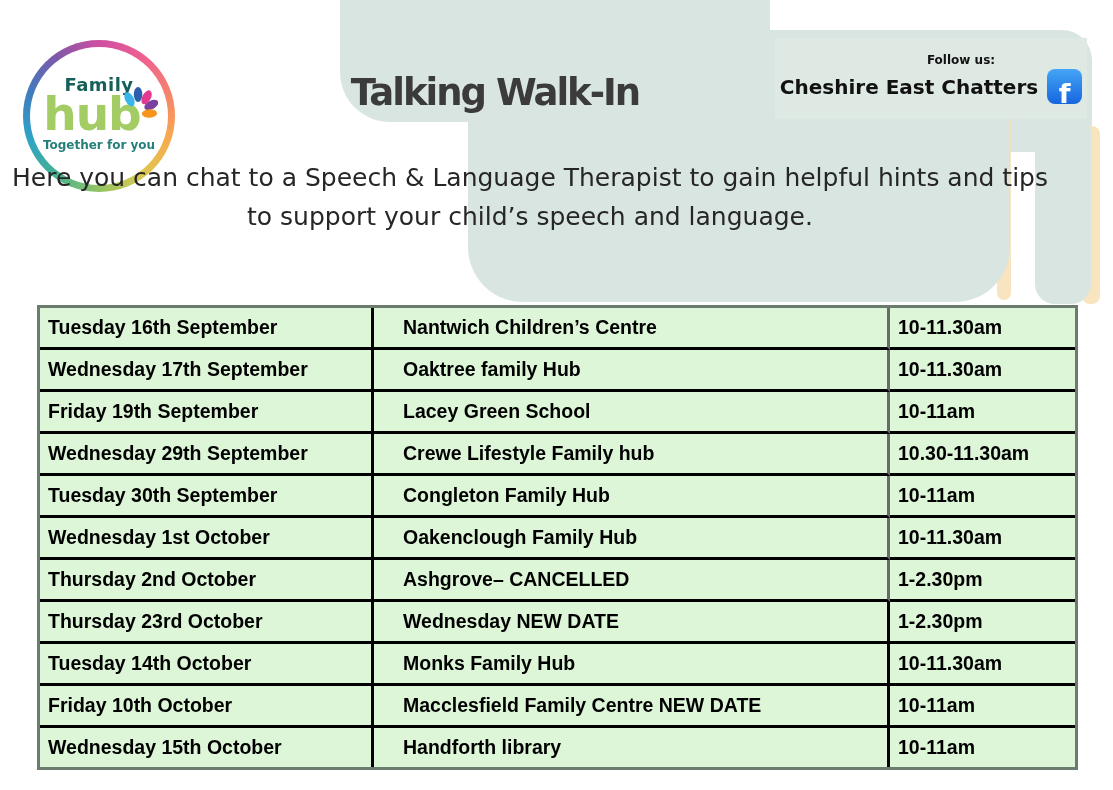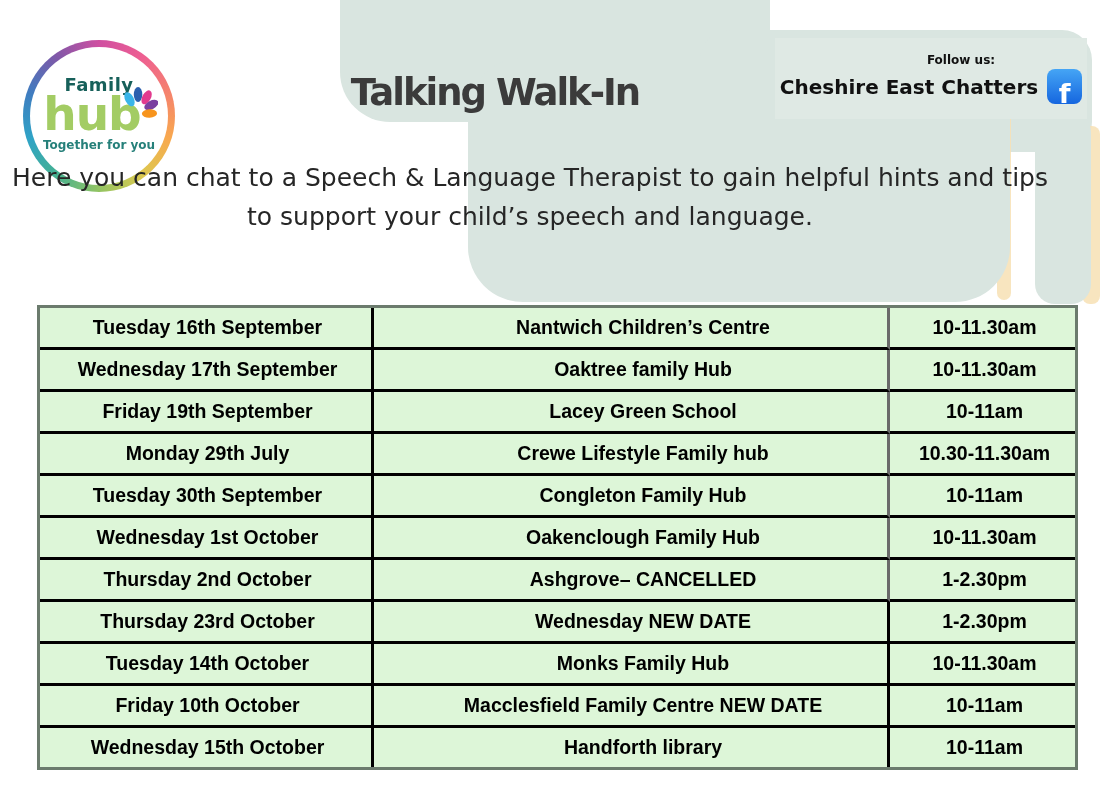--- a/index.html
+++ b/index.html
@@ -71,21 +71,20 @@
   .intro {
     position:absolute; left:0; top:158px; width:1060px; text-align:center;
     font-family:"DejaVu Sans", sans-serif; font-size:25px; line-height:39px; color:#262626;
   }
 
   
   .schedule {
     position:absolute; left:37px; top:305px; width:1041px; height:414px;
     border-collapse:separate; border-spacing:0; border:3px solid #6b7b6d;
     table-layout:fixed;
-    text-align:center;
   }
   .schedule td {
     background:#ddf6d8; height:39px; vertical-align:middle;
     font-size:19.5px; font-weight:bold; color:#000; padding:0 4px 0 8px;
     white-space:nowrap; overflow:hidden;
   }
   .schedule tr td { border-bottom:3px solid #000; }
   .schedule tr:last-child td { border-bottom:none; }
   .schedule td.c-date  { width:319px; border-right:3px solid #000; }
   .schedule td.c-venue { width:480px; border-right:3px solid #000;padding-left:29px; }
@@ -148,21 +147,21 @@
         <td class="c-date">Wednesday 17th September</td>
         <td class="c-venue">Oaktree family Hub</td>
         <td class="c-time">10-11.30am</td>
       </tr>
       <tr class="sep-gray">
         <td class="c-date">Friday 19th September</td>
         <td class="c-venue">Lacey Green School</td>
         <td class="c-time">10-11am</td>
       </tr>
       <tr class="sep-gray">
-        <td class="c-date">Monday 29th July</td>
+        <td class="c-date">Wednesday 29th September</td>
         <td class="c-venue">Crewe Lifestyle Family hub</td>
         <td class="c-time">10.30-11.30am</td>
       </tr>
       <tr class="sep-gray">
         <td class="c-date">Tuesday 30th September</td>
         <td class="c-venue">Congleton Family Hub</td>
         <td class="c-time">10-11am</td>
       </tr>
       <tr class="sep-gray">
         <td class="c-date">Wednesday 1st October</td>

